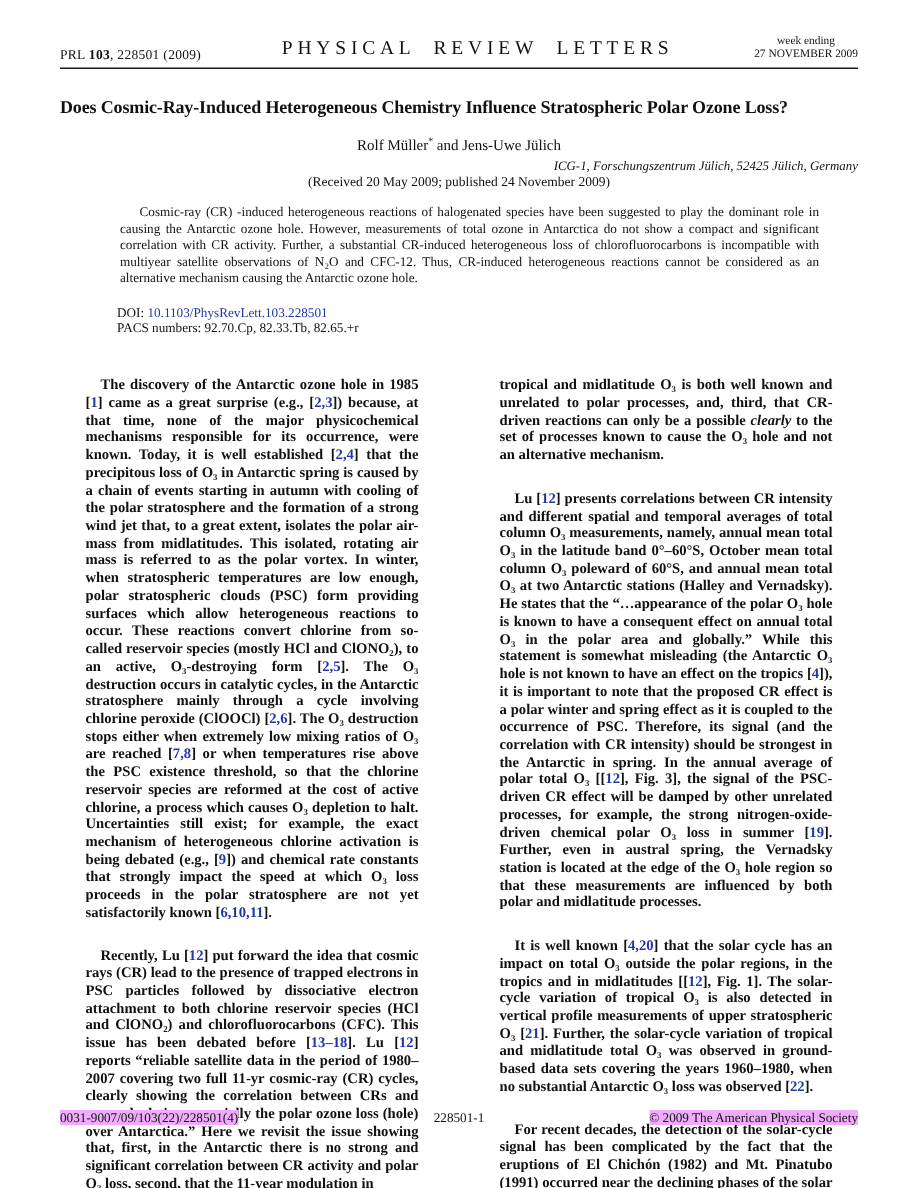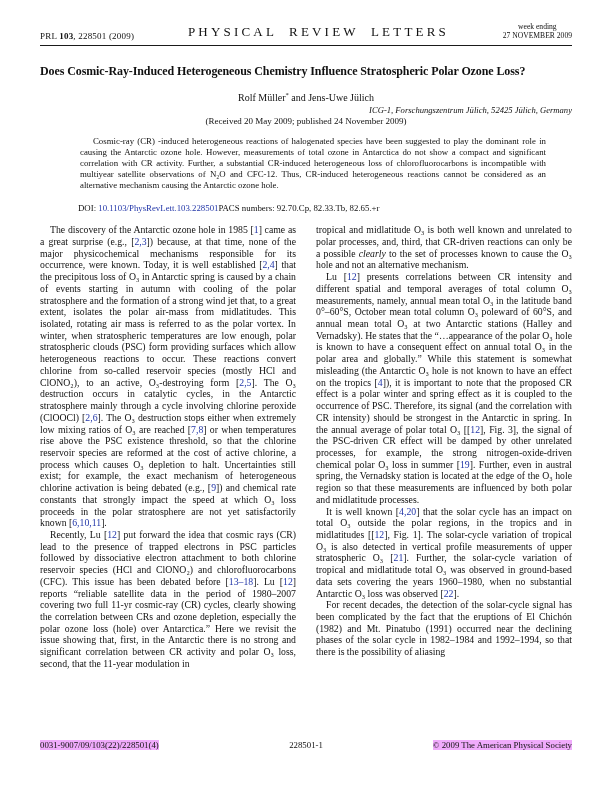--- a/index.html
+++ b/index.html
@@ -18,26 +18,26 @@
   .hdr-rule{border:0;border-top:1.6px solid #1a1a1a;margin:4px 0 0 0;}
   
   .title{margin-top:18px;text-align:left;font-weight:bold;font-size:12px;white-space:nowrap;letter-spacing:-.1px;}
   .authors{margin-top:12px;text-align:center;font-size:10px;}
   .authors sup{font-size:6.5px;}
   .affil{margin-top:2px;text-align:right;font-style:italic;font-size:8.6px;}
   .received{margin-top:1px;text-align:center;font-size:9px;}
   
   .abstract{margin:10px 26px 0 40px;font-size:8.8px;line-height:11px;text-align:justify;}
   .abstract p{margin:0;text-indent:13px;}
-  .doi-line{display:flex;justify-content:flex-start;margin:12px 22px 0 38px;font-size:8.8px;}
+  .doi-line{display:flex;justify-content:flex-end;margin:12px 11px 0 38px;font-size:8.8px;flex-direction:column;}
   .doi-link{color:#2236a8;text-decoration:none;}
   
   .cols{display:flex;gap:20px;margin-top:11px;}
   .col{width:256px;font-size:9.75px;line-height:11.72px;text-align:justify;}
-  .col p{margin:0;}
+  .col p{margin:17px;font-weight:bold;}
   .col p.ind{text-indent:10px;}
   .cite{color:#2236a8;}
   i{font-style:italic;}
   
   .footer{position:absolute;left:40px;top:740px;width:532px;display:flex;
     justify-content:space-between;font-size:8.8px;}
   .footer .center{position:absolute;left:0;right:0;text-align:center;}
   .footer .left,.footer .right{position:relative;z-index:1;background:#f0abfc;}
 </style>
 </head>

